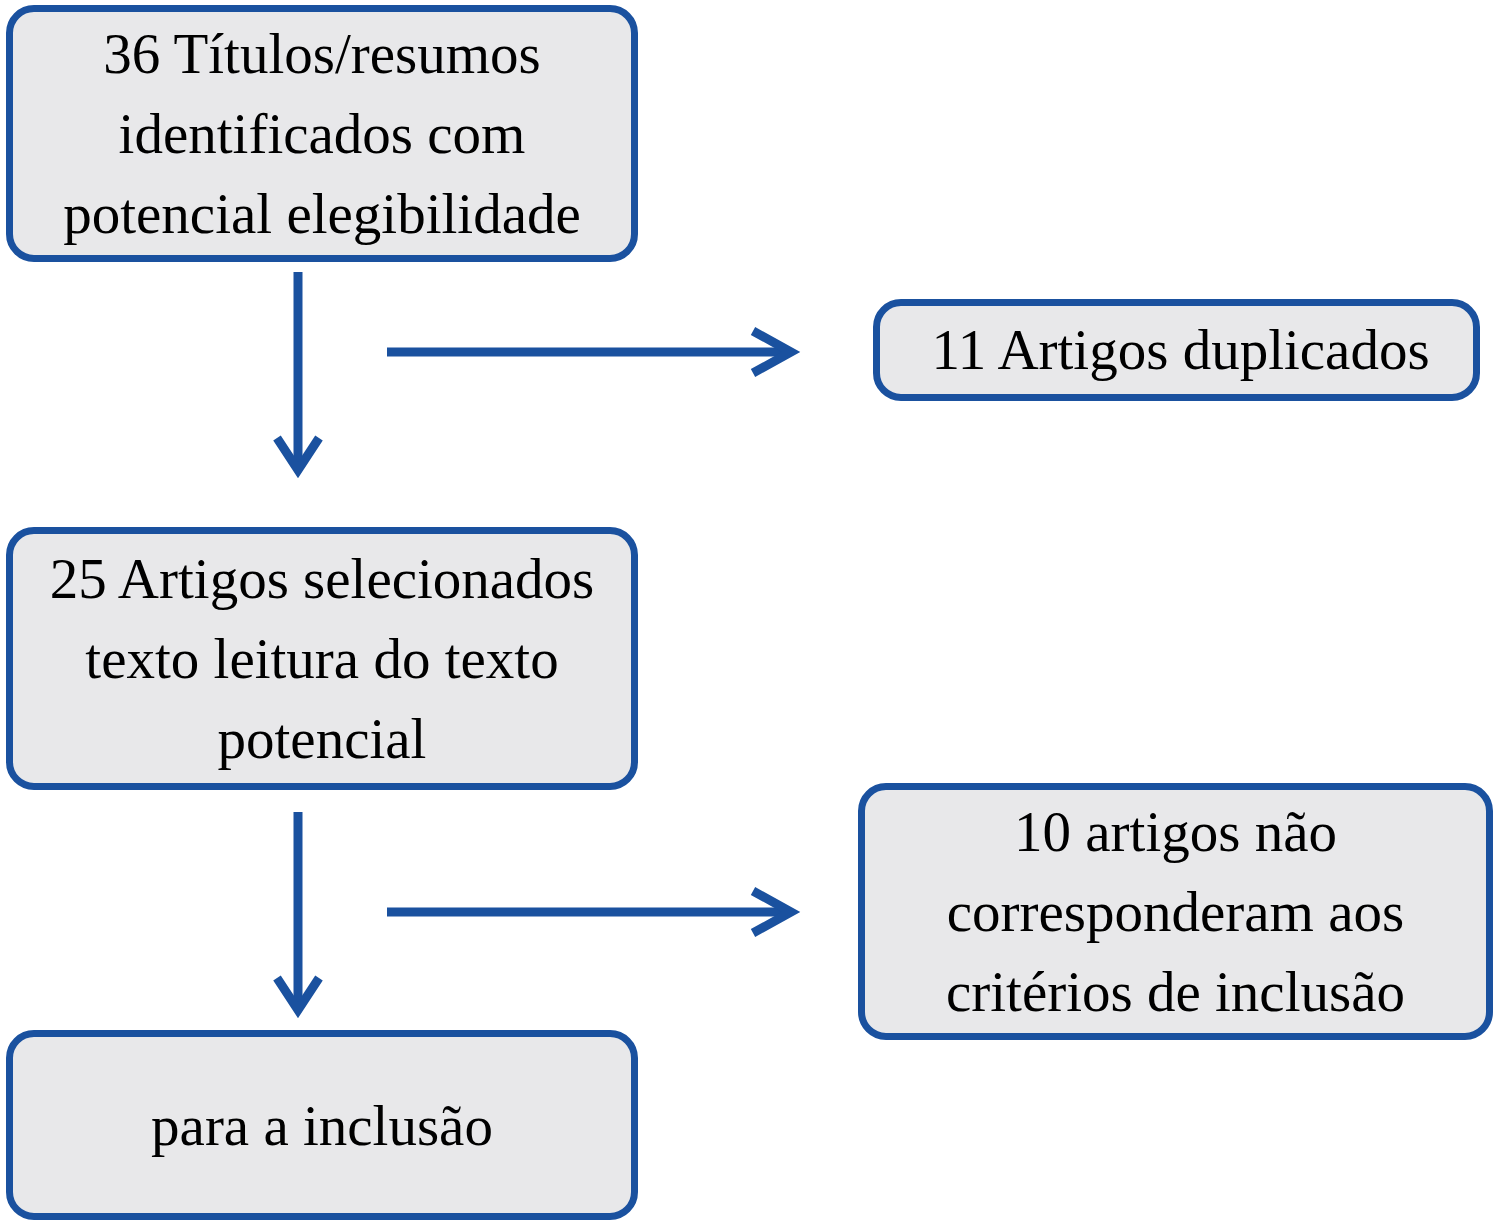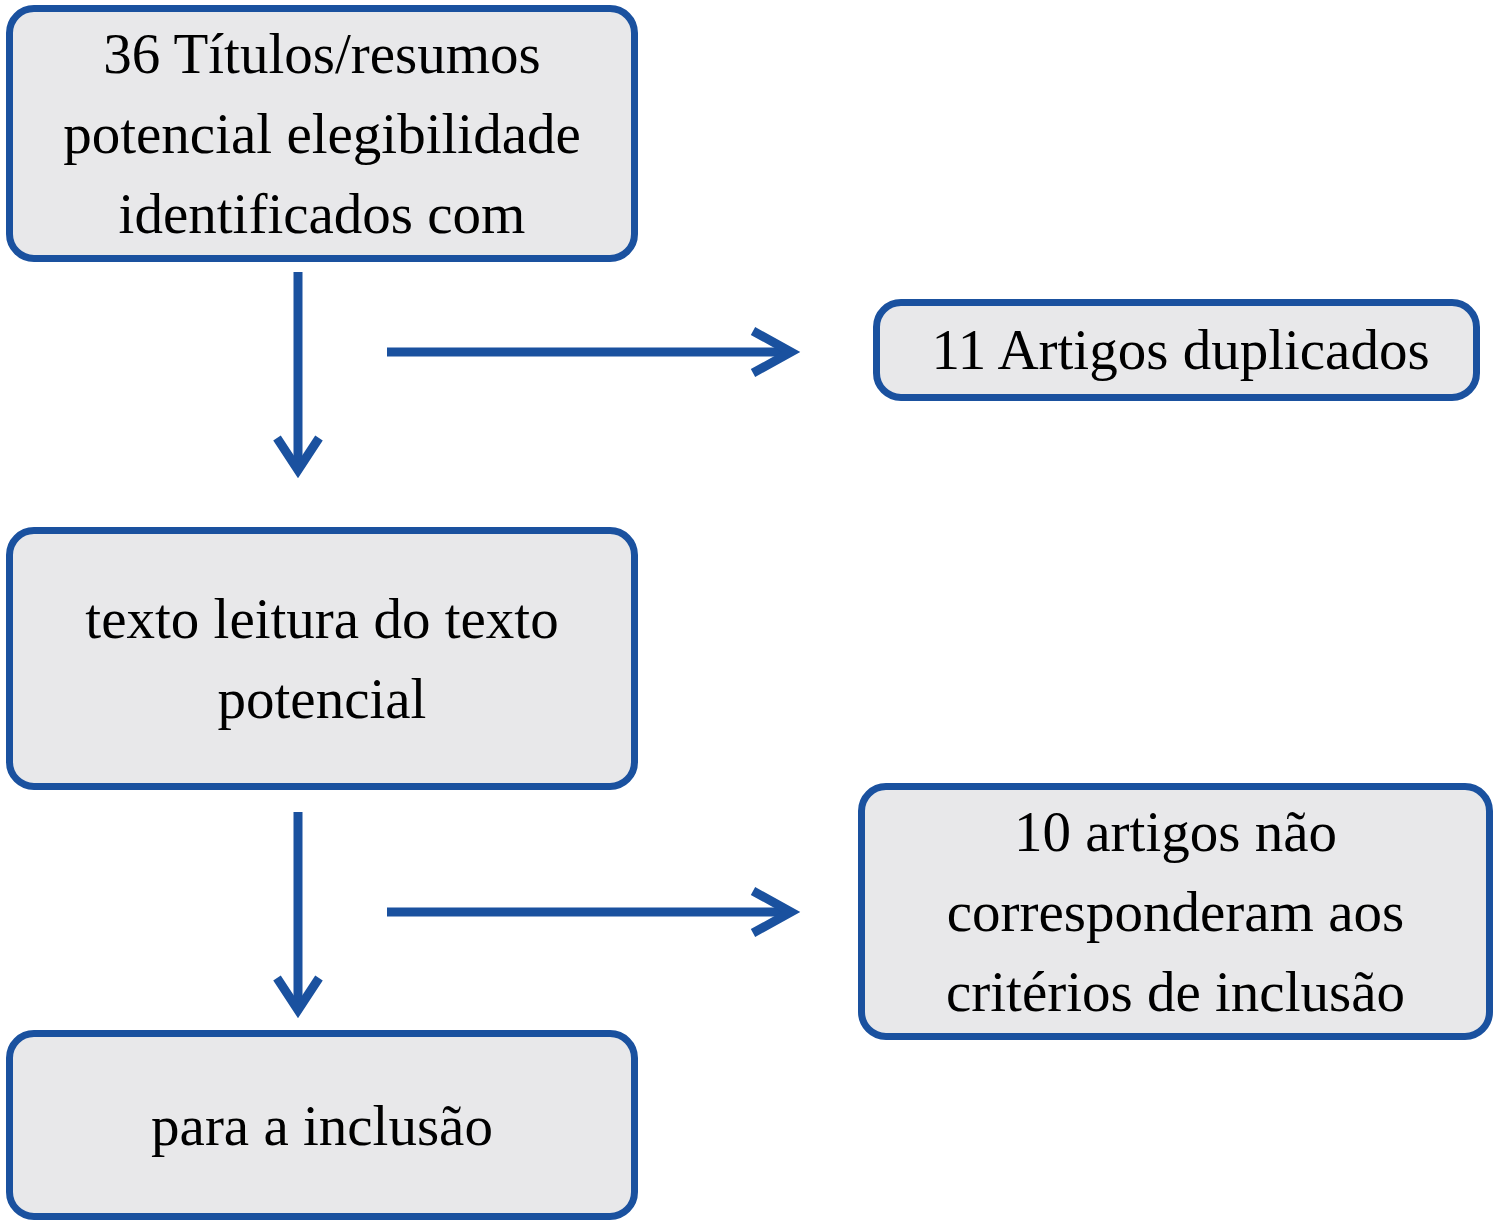--- a/index.html
+++ b/index.html
@@ -71,29 +71,30 @@
     </g>
 
     <g>
       <line x1="387" y1="912" x2="786" y2="912" stroke-width="9" stroke="#1a519f"></line>
       <polyline points="753,891 791,912 753,933" fill="none" stroke-width="9" stroke="#1a519f"></polyline>
     </g>
   </svg>
 
   <div class="box box-identified">
     <div class="txt-line">36 Títulos/resumos</div>
+    <div class="txt-line">identificados com</div>
     <div class="txt-line">potencial elegibilidade</div>
-    <div class="txt-line">identificados com</div>
   </div>
 
   <div class="box box-duplicates">
     <div class="txt-line">11 Artigos duplicados</div>
   </div>
 
   <div class="box box-fulltext">
+    <div class="txt-line">25 Artigos selecionados</div>
     <div class="txt-line">texto leitura do texto</div>
     <div class="txt-line">potencial</div>
   </div>
 
   <div class="box box-excluded">
     <div class="txt-line">10 artigos não</div>
     <div class="txt-line">corresponderam aos</div>
     <div class="txt-line">critérios de inclusão</div>
   </div>
 

